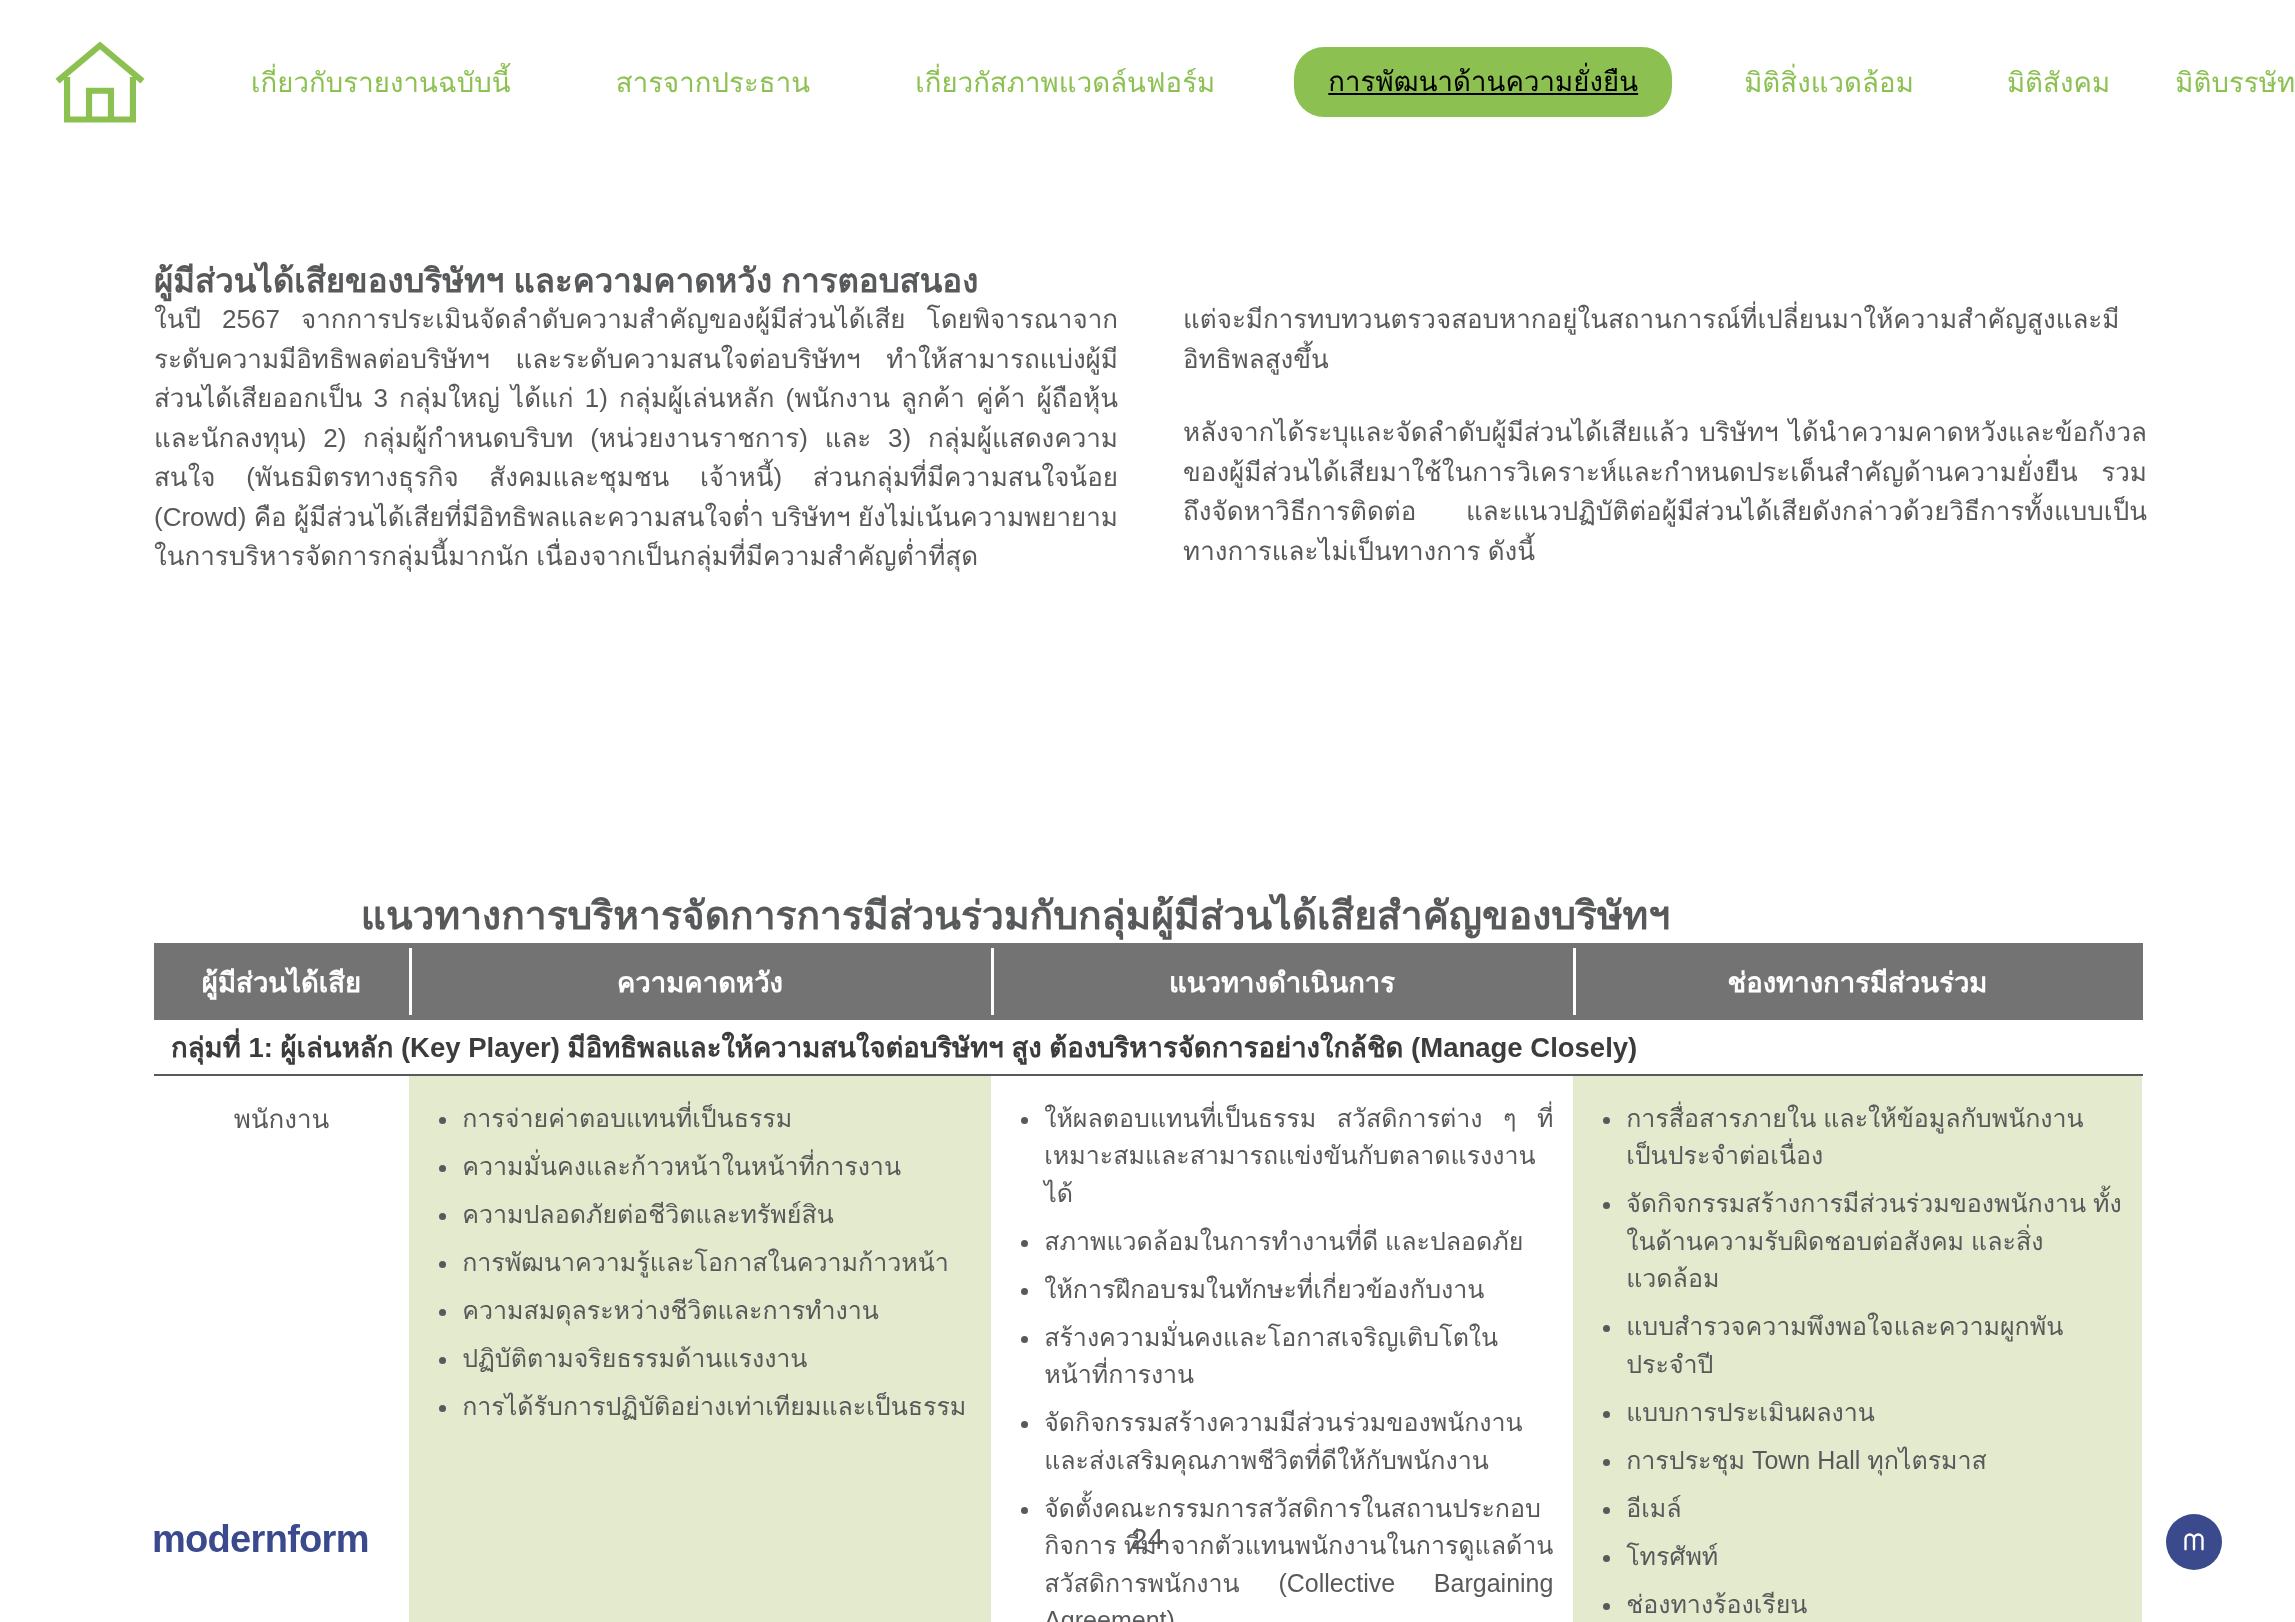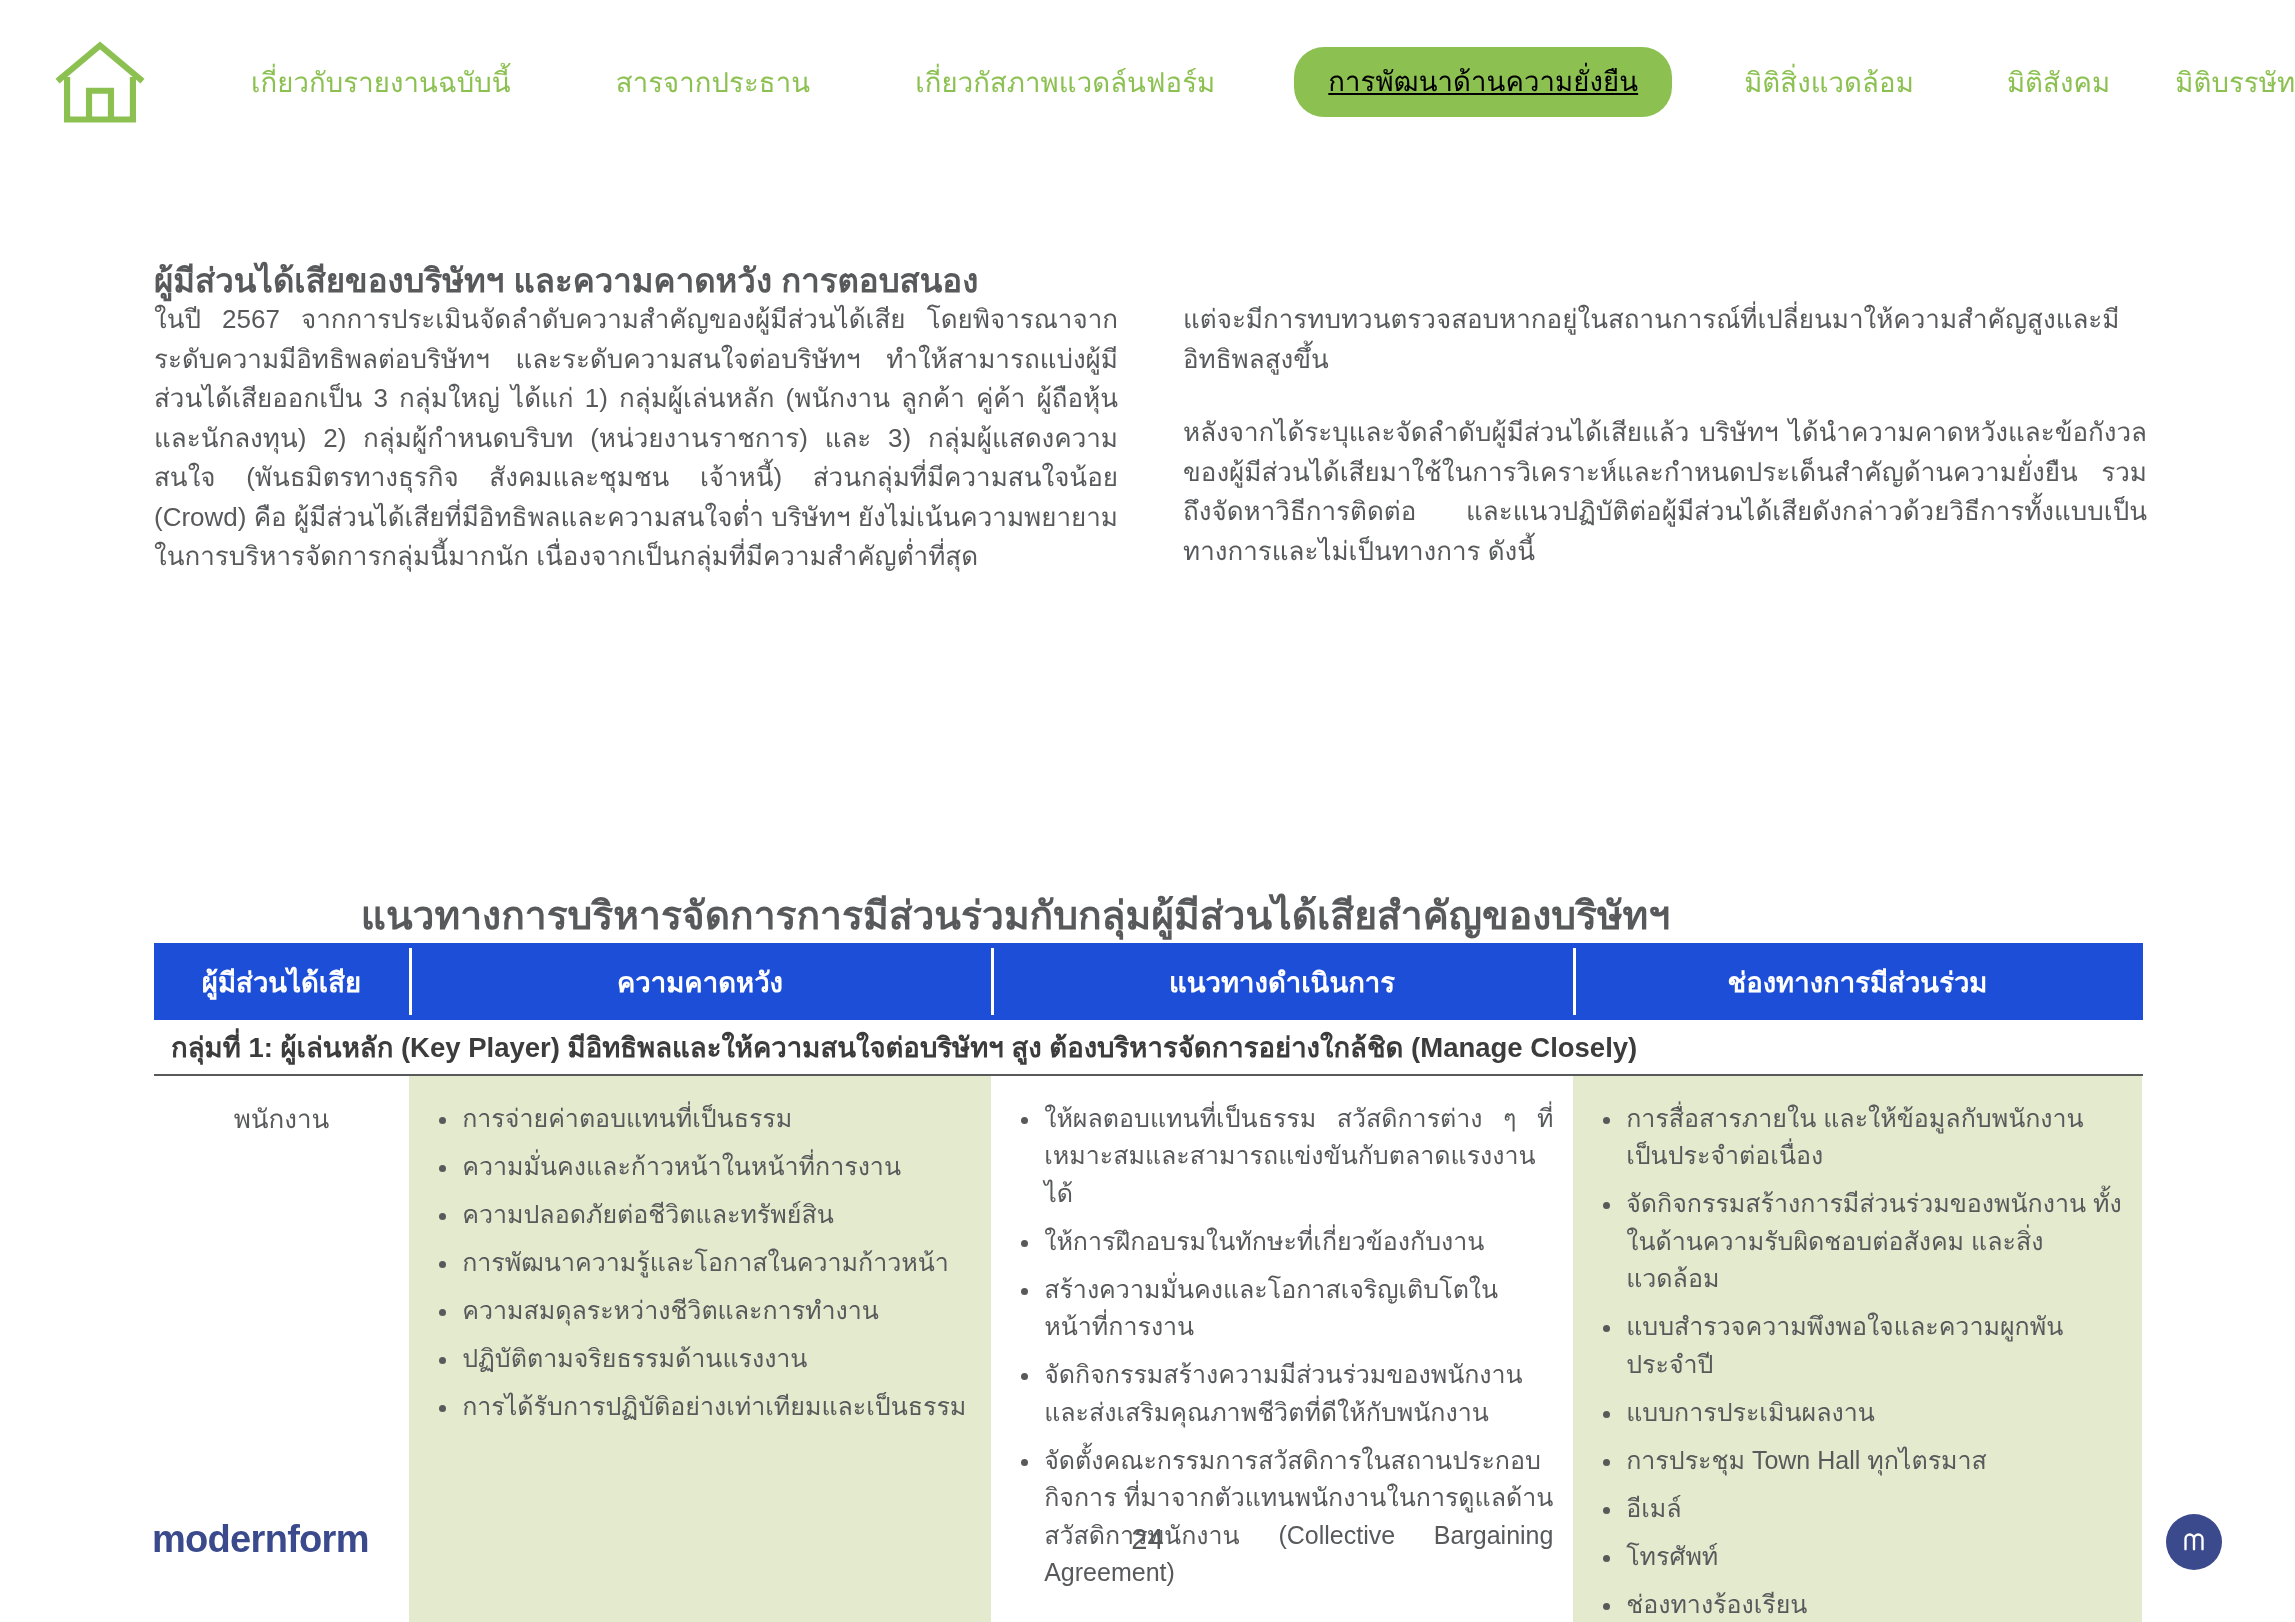--- a/index.html
+++ b/index.html
@@ -114,21 +114,21 @@
 
   .tbl {
     position: absolute;
     top: 779px;
     left: 154px;
     width: 1989px;
   }
 
   .tbl-head {
     display: flex;
-    background: #1d4ed8;
+    background: #737373;
     height: 77px;
   }
   .tbl-head .th {
     display: flex;
     align-items: center;
     justify-content: center;
     color: #ffffff;
     font-size: 27.5px;
     font-weight: bold;
     box-sizing: border-box;
@@ -315,20 +315,21 @@
           <li>การพัฒนาความรู้และโอกาสในความก้าวหน้า</li>
           <li>ความสมดุลระหว่างชีวิตและการทำงาน</li>
           <li>ปฏิบัติตามจริยธรรมด้านแรงงาน</li>
           <li>การได้รับการปฏิบัติอย่างเท่าเทียมและเป็นธรรม</li>
         </ul>
       </div>
 
       <div class="cell plain c3 justify-cell">
         <ul class="bullets">
           <li>ให้ผลตอบแทนที่เป็นธรรม สวัสดิการต่าง ๆ ที่เหมาะสมและสามารถแข่งขันกับตลาดแรงงานได้</li>
+          <li>สภาพแวดล้อมในการทำงานที่ดี และปลอดภัย</li>
           <li>ให้การฝึกอบรมในทักษะที่เกี่ยวข้องกับงาน</li>
           <li>สร้างความมั่นคงและโอกาสเจริญเติบโตในหน้าที่การงาน</li>
           <li>จัดกิจกรรมสร้างความมีส่วนร่วมของพนักงาน และส่งเสริมคุณภาพชีวิตที่ดีให้กับพนักงาน</li>
           <li>จัดตั้งคณะกรรมการสวัสดิการในสถานประกอบกิจการ ที่มาจากตัวแทนพนักงานในการดูแลด้านสวัสดิการพนักงาน (Collective Bargaining Agreement)</li>
         </ul>
       </div>
 
       <div class="cell tint c4">
         <ul class="bullets">
           <li>การสื่อสารภายใน และให้ข้อมูลกับพนักงานเป็นประจำต่อเนื่อง</li>

